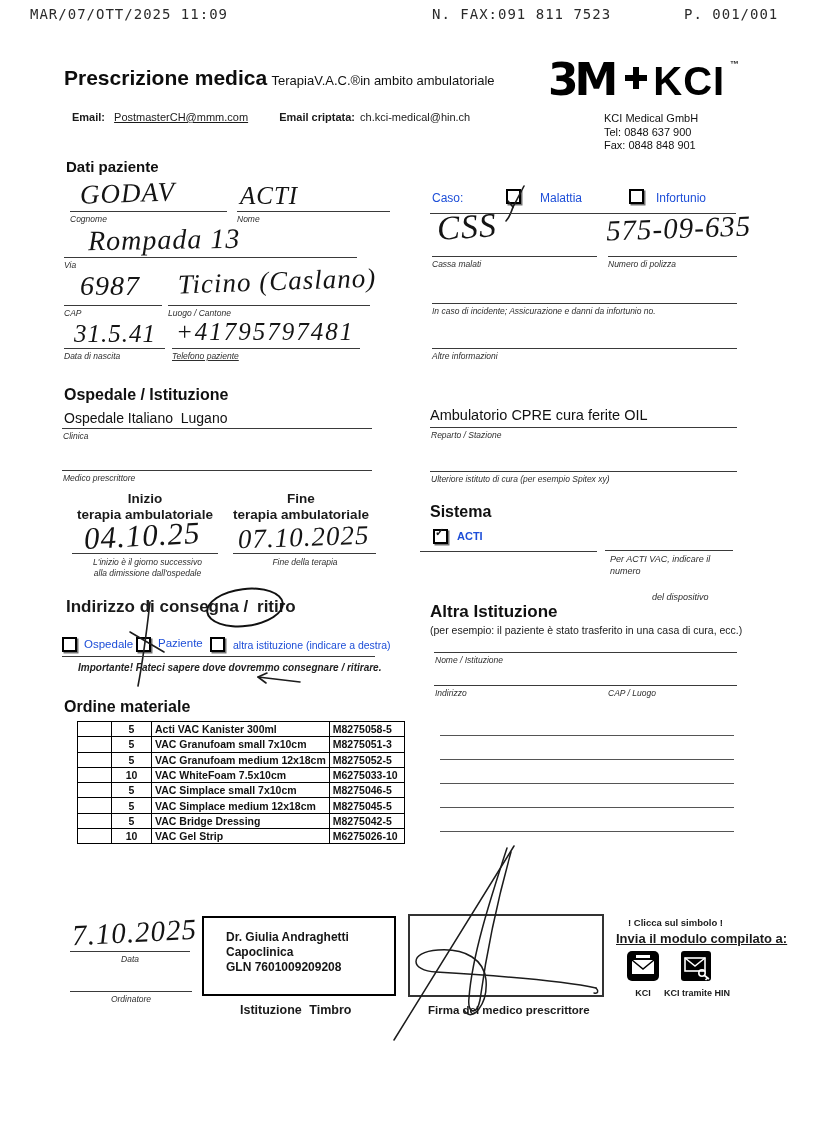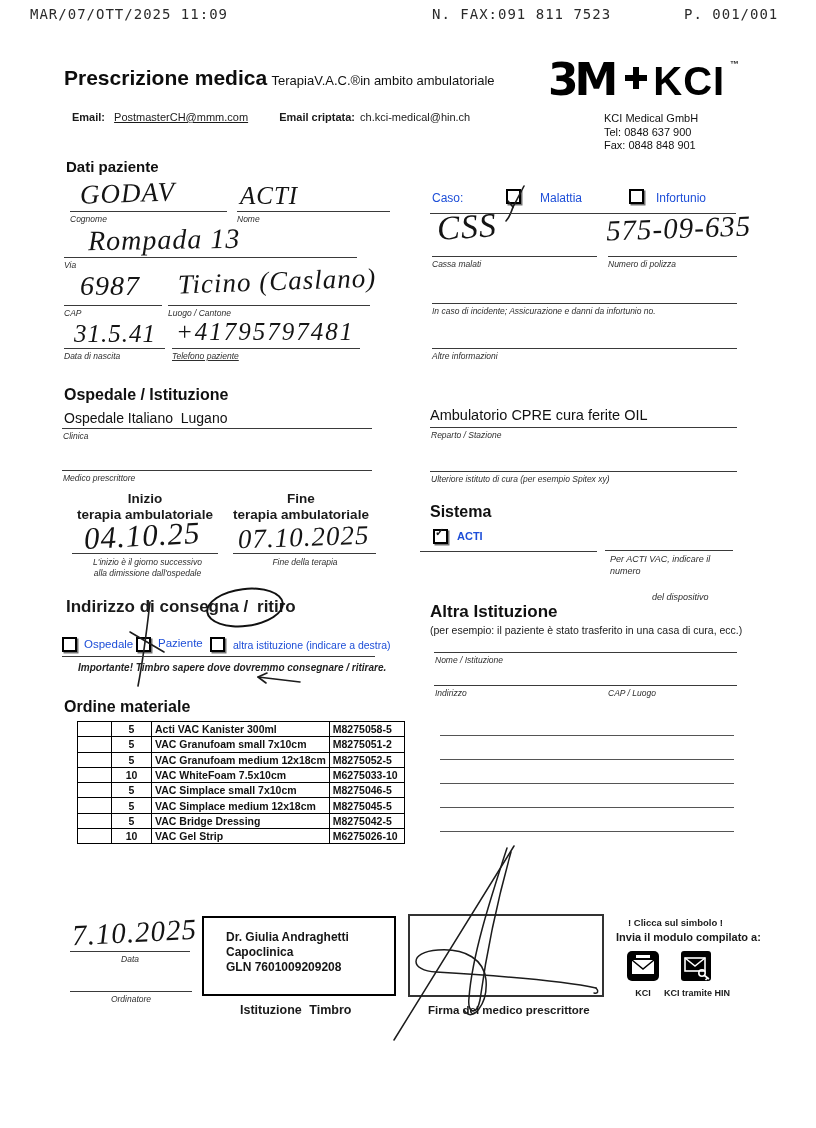--- a/index.html
+++ b/index.html
@@ -160,21 +160,21 @@
   <div class="cbl" style="left:84px;top:638px;font-size:11.5px;">Ospedale</div>
   <div class="cb" style="left:136px;top:637px;"></div>
   <div class="cbl" style="left:158px;top:637px;font-size:11.5px;">Paziente</div>
   <svg style="left:126px;top:600px;" width="44" height="88" viewBox="0 0 44 88">
     <path class="stroke" d="M24 2 C21 28 18 55 12 86"></path>
     <path class="stroke" d="M4 32 L38 52"></path>
   </svg>
   <div class="cb" style="left:210px;top:637px;"></div>
   <div class="cbl" style="left:233px;top:639px;font-size:10.5px;">altra istituzione (indicare a destra)</div>
   <div class="hline" style="left:62px;top:656px;width:313px;"></div>
-  <div class="abs" style="left:78px;top:662px;font-size:10px;font-style:italic;font-weight:bold;color:#222;white-space:nowrap;">Importante! Timbro sapere dove dovremmo consegnare / ritirare.</div>
+  <div class="abs" style="left:78px;top:662px;font-size:10px;font-style:italic;font-weight:bold;color:#222;white-space:nowrap;">Importante! Fateci sapere dove dovremmo consegnare / ritirare.</div>
   <svg style="left:252px;top:672px;" width="50" height="16" viewBox="0 0 50 16">
     <path class="stroke" d="M48 10 L6 5"></path>
     <path class="stroke" d="M6 5 L15 1 M6 5 L14 11"></path>
   </svg>
 
   <div class="h1" style="left:430px;top:602px;font-size:17px;">Altra Istituzione</div>
   <div class="abs" style="left:430px;top:624px;font-size:10.5px;">(per esempio: il paziente è stato trasferito in una casa di cura, ecc.)</div>
   <div class="hline" style="left:434px;top:652px;width:303px;"></div>
   <div class="lbl" style="left:435px;top:655px;">Nome / Istituzione</div>
   <div class="hline" style="left:434px;top:685px;width:303px;"></div>
@@ -193,21 +193,21 @@
         <tr>
           <td style="width:27px;"></td>
           <td style="width:33px;text-align:center;">5</td>
           <td style="width:163px;">Acti VAC Kanister 300ml</td>
           <td style="width:68px;">M8275058-5</td>
         </tr>
     <tr>
           <td></td>
           <td style="text-align:center;">5</td>
           <td>VAC Granufoam small 7x10cm</td>
-          <td>M8275051-2</td>
+          <td>M8275051-3</td>
         </tr>
     <tr>
           <td></td>
           <td style="text-align:center;">5</td>
           <td>VAC Granufoam medium 12x18cm</td>
           <td>M8275052-5</td>
         </tr>
     <tr>
           <td></td>
           <td style="text-align:center;">10</td>
@@ -263,21 +263,21 @@
   <div class="abs" style="left:428px;top:1004px;font-size:11.5px;font-weight:bold;white-space:nowrap;">Firma del medico prescrittore</div>
 
   <svg style="left:380px;top:838px;" width="240" height="210" viewBox="0 0 240 210">
     <path class="stroke" style="stroke-width:1.5" d="M127 10 C110 62 92 118 89 160 C87 176 97 178 100 162 C106 118 117 64 131 14"></path>
     <path class="stroke" style="stroke-width:1.5" d="M134 8 L14 202"></path>
     <path class="stroke" style="stroke-width:1.5" d="M216 150 C180 142 90 136 56 134 C30 133 28 114 58 112 C86 110 104 122 106 142 C108 166 92 186 84 172"></path>
     <path class="stroke" style="stroke-width:1.5" d="M216 150 C219 153 218 156 214 155"></path>
   </svg>
 
   <div class="abs" style="left:628px;top:917px;font-size:9.5px;font-weight:600;white-space:nowrap;">! Clicca sul simbolo !</div>
-  <div class="abs" style="left:616px;top:931px;font-size:11px;font-weight:600;white-space:nowrap;">Invia il modulo compilato a:</div>
+  <div class="abs" style="left:616px;top:931px;font-size:13px;font-weight:600;white-space:nowrap;text-decoration:underline;">Invia il modulo compilato a:</div>
 
   <svg style="left:627px;top:951px;" width="32" height="30" viewBox="0 0 32 30">
     <rect x="0" y="0" width="32" height="30" rx="5" fill="#000"></rect>
     <rect x="5" y="9" width="22" height="14" fill="#fff"></rect>
     <path d="M5 9 L16 18 L27 9" fill="none" stroke="#000" stroke-width="1.5"></path>
     <rect x="9" y="4" width="14" height="3" fill="#fff"></rect>
   </svg>
   <svg style="left:681px;top:951px;" width="30" height="30" viewBox="0 0 30 30">
     <rect x="0" y="0" width="30" height="30" rx="3" fill="#000"></rect>
     <rect x="4" y="7" width="20" height="13" fill="none" stroke="#fff" stroke-width="1.6"></rect>

